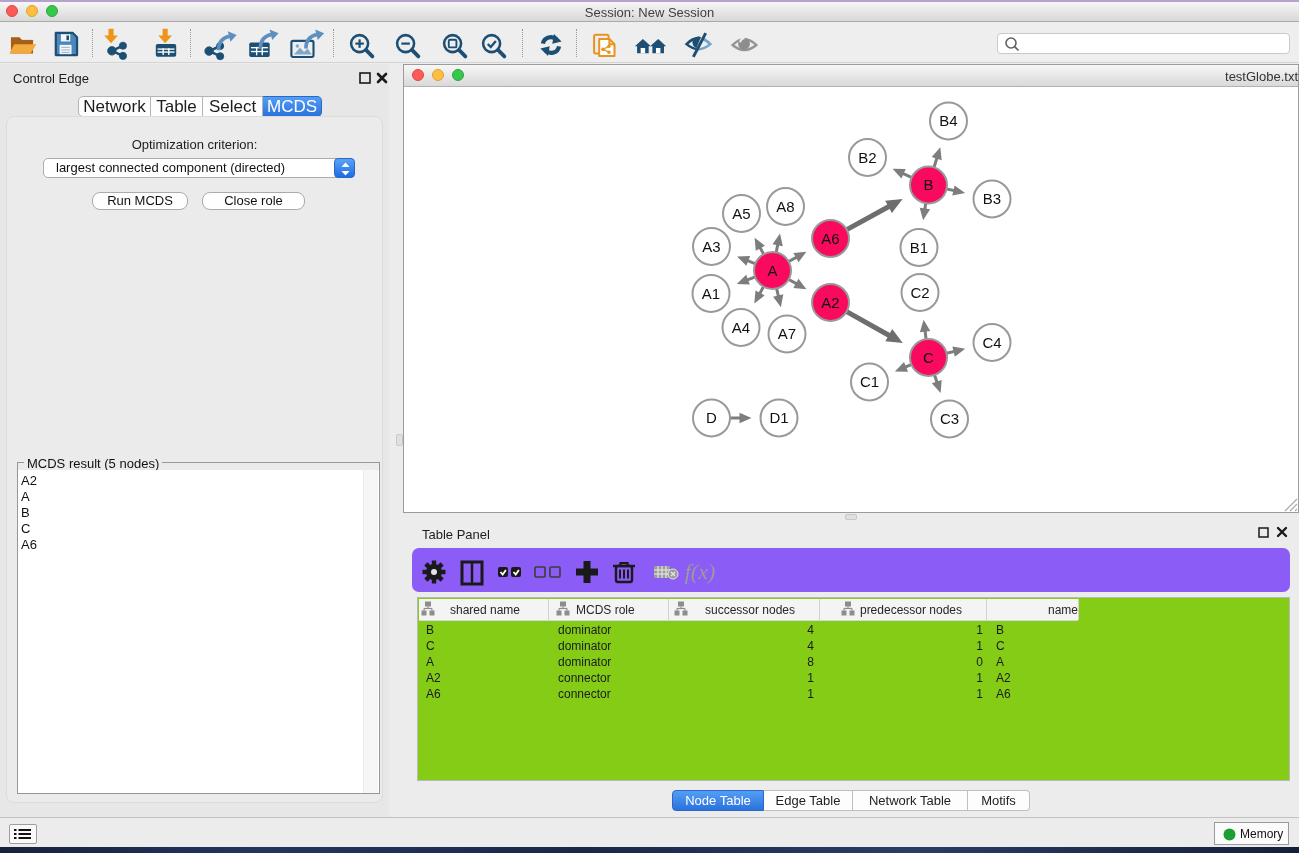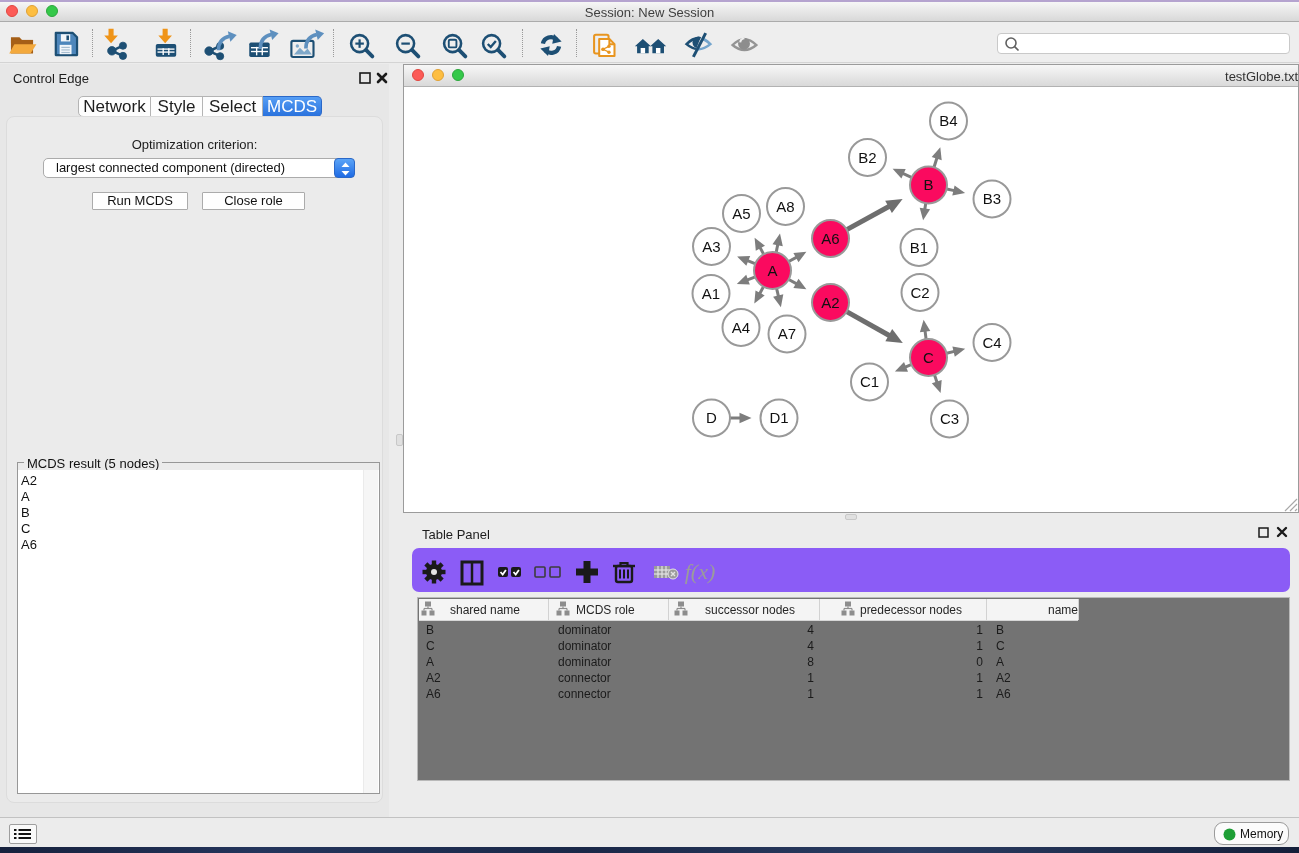--- a/index.html
+++ b/index.html
@@ -12,40 +12,40 @@
 .panel-l{left:0;top:64px;width:389px;height:753px;background:#e7e7e7}
 .ph-text{font-size:13px;color:#1d1d1d}
 .tabs{top:96px;height:21px;display:flex}
 .tab{height:21px;border:1px solid #b4b4b4;border-left:none;background:#fdfdfd;font-size:17px;color:#1d1d1d;text-align:center;line-height:20px}
 .tab.first{border-left:1px solid #b4b4b4;border-radius:5px 0 0 5px}
 .tab.last{border-radius:0 5px 5px 0}
 .tab.sel{background:linear-gradient(#559ef5,#2a72dd);color:#fff;border-color:#2a68c8}
 .cp-inner{left:6px;top:116px;width:377px;height:687px;background:#ebebeb;border:1px solid #dcdcdc;border-radius:8px}
 .combo{left:43px;top:158px;width:312px;height:20px;background:#fff;border:1px solid #ababab;border-radius:5px;font-size:13px;color:#111;line-height:18px;padding-left:12px}
 .stepper{left:334px;top:158px;width:21px;height:20px;border-radius:4px;background:linear-gradient(#5ba4f7,#1f6be4);border:1px solid #2a68c8}
-.btn{height:18px;background:#fefefe;border:1px solid #ababab;border-radius:1px;font-size:13px;color:#111;text-align:center;line-height:16px}
+.btn{height:18px;background:#fefefe;border:1px solid #ababab;border-radius:8px;font-size:13px;color:#111;text-align:center;line-height:16px}
 .fieldset{left:17px;top:462px;width:363px;height:332px;border:1px solid #979797}
 .legend{left:24px;top:456px;background:#ebebeb;padding:0 3px;font-size:13px;color:#111}
 .listbox{left:18px;top:470px;width:361px;height:323px;background:#fff}
 .scrolltrack{left:345px;top:0px;width:15px;height:323px;background:#f6f6f6;border-left:1px solid #ebebeb}
 .li{font-size:13px;color:#111;height:16px;line-height:16px;padding-left:3px}
 .netwin{left:403px;top:64px;width:896px;height:449px;background:#fff;border:1px solid #9b9b9b}
 .nettitle{left:0;top:0;width:894px;height:22px;background:linear-gradient(#f7f7f7,#d9d9d9);border-bottom:1px solid #b2b2b2}
 .tablepanel{left:403px;top:520px;width:896px;height:297px;background:#ececec}
 .tp-toolbar{left:9px;top:28px;width:878px;height:44px;background:#8b5cf6;border-radius:7px}
-.tp-table{left:14px;top:77px;width:873px;height:184px;background:#737373;border:1px solid #b9b9b9}
+.tp-table{left:14px;top:77px;width:873px;height:184px;background:#84cc16;border:1px solid #b9b9b9}
 .th{top:1px;height:22px;background:#f4f4f4;font-size:12px;color:#262626}
 .colsep{top:1px;width:0;height:21px;border-left:1px solid #d2d2d2}
 .cell{font-size:12px;color:#1b1b1b;height:16px;line-height:16px}
 .btabs{top:270px;height:21px;display:flex}
 .btab{height:21px;border:1px solid #bfbfbf;border-left:none;background:#fdfdfd;font-size:13px;color:#222;text-align:center;line-height:20px}
 .btab.sel{background:linear-gradient(#559ef5,#2a72dd);color:#fff;border-color:#2a68c8}
 .statusbar{left:0;top:817px;width:1299px;height:30px;background:#ececec;border-top:1px solid #c2c2c2}
 .bottomstrip{left:0;top:847px;width:1299px;height:6px;background:linear-gradient(90deg,#16213d,#24355c 20%,#1a2848 45%,#2b3d63 70%,#141f3a)}
-.membtn{left:1214px;top:822px;width:75px;height:23px;background:#fbfbfb;border:1px solid #9a9a9a;border-radius:9px;font-size:12px;color:#111}
+.membtn{left:1214px;top:822px;width:75px;height:23px;background:#fbfbfb;border:1px solid #9a9a9a;border-radius:0;font-size:12px;color:#111}
 .listbtn{left:9px;top:824px;width:28px;height:20px;background:#f9f9f9;border:1px solid #9e9e9e;border-radius:2px}
 svg text{font-family:"Liberation Sans",sans-serif}
 </style></head><body>
 
 <div class="abs titlebar"></div>
 <div class="abs tl" style="left:6px;background:#fc5b57;border:1px solid #e14640"></div>
 <div class="abs tl" style="left:26px;background:#fdbe41;border:1px solid #e0a135"></div>
 <div class="abs tl" style="left:46px;background:#35c84a;border:1px solid #2ca73d"></div>
 <div class="abs title-text">Session: New Session</div>
 
@@ -206,21 +206,21 @@
 <div class="abs panel-l"></div>
 <div class="abs ph-text" style="left:13px;top:71px">Control Edge</div>
 <svg class="abs" width="12" height="12" style="left:359px;top:72px">
     <rect x="1" y="1" width="10" height="10" fill="none" stroke="#1a1a1a" stroke-width="1.6"></rect>
   </svg>
 <svg class="abs" width="12" height="12" style="left:376px;top:72px">
     <path d="M2 2 L10 10 M10 2 L2 10" stroke="#1a1a1a" stroke-width="2.6" stroke-linecap="round"></path>
   </svg>
 <div class="abs tabs" style="left:78px">
 <div class="tab first" style="width:73px">Network</div>
-<div class="tab" style="width:52px">Style</div>
+<div class="tab" style="width:52px">Table</div>
 <div class="tab" style="width:60px">Select</div>
 <div class="tab last sel" style="width:59px">MCDS</div>
 </div>
 <div class="abs cp-inner"></div>
 <div class="abs ph-text" style="left:0;top:137px;width:389px;text-align:center">Optimization criterion:</div>
 <div class="abs combo">largest connected component (directed)</div>
 <div class="abs stepper"><svg width="21" height="20">
       <path d="M6.5 8 L10.5 3.5 L14.5 8 Z" fill="#fff"></path>
       <path d="M6.5 12 L10.5 16.5 L14.5 12 Z" fill="#fff"></path>
     </svg></div>
@@ -474,20 +474,26 @@
 <div class="abs cell" style="left:140px;top:72px">connector</div>
 <div class="abs cell" style="left:300px;top:72px;width:96px;text-align:right">1</div>
 <div class="abs cell" style="left:470px;top:72px;width:95px;text-align:right">1</div>
 <div class="abs cell" style="left:578px;top:72px">A2</div>
 <div class="abs cell" style="left:8px;top:88px">A6</div>
 <div class="abs cell" style="left:140px;top:88px">connector</div>
 <div class="abs cell" style="left:300px;top:88px;width:96px;text-align:right">1</div>
 <div class="abs cell" style="left:470px;top:88px;width:95px;text-align:right">1</div>
 <div class="abs cell" style="left:578px;top:88px">A6</div>
 </div>
+<div class="abs btabs" style="left:269px">
+<div class="btab sel" style="width:92px;border-radius:4px 0 0 4px;border-left:1px solid #2a68c8">Node Table</div>
+<div class="btab" style="width:89px">Edge Table</div>
+<div class="btab" style="width:115px">Network Table</div>
+<div class="btab" style="width:62px;border-radius:0 4px 4px 0">Motifs</div>
+</div>
 </div>
 
 <div class="abs statusbar"></div>
 <div class="abs listbtn"><svg width="26" height="18">
       <g stroke="#111" stroke-width="2">
         <line x1="4" y1="5" x2="6.5" y2="5"></line>
         <line x1="8.5" y1="5" x2="21" y2="5"></line>
         <line x1="4" y1="9" x2="6.5" y2="9"></line>
         <line x1="8.5" y1="9" x2="21" y2="9"></line>
         <line x1="4" y1="13" x2="6.5" y2="13"></line>

